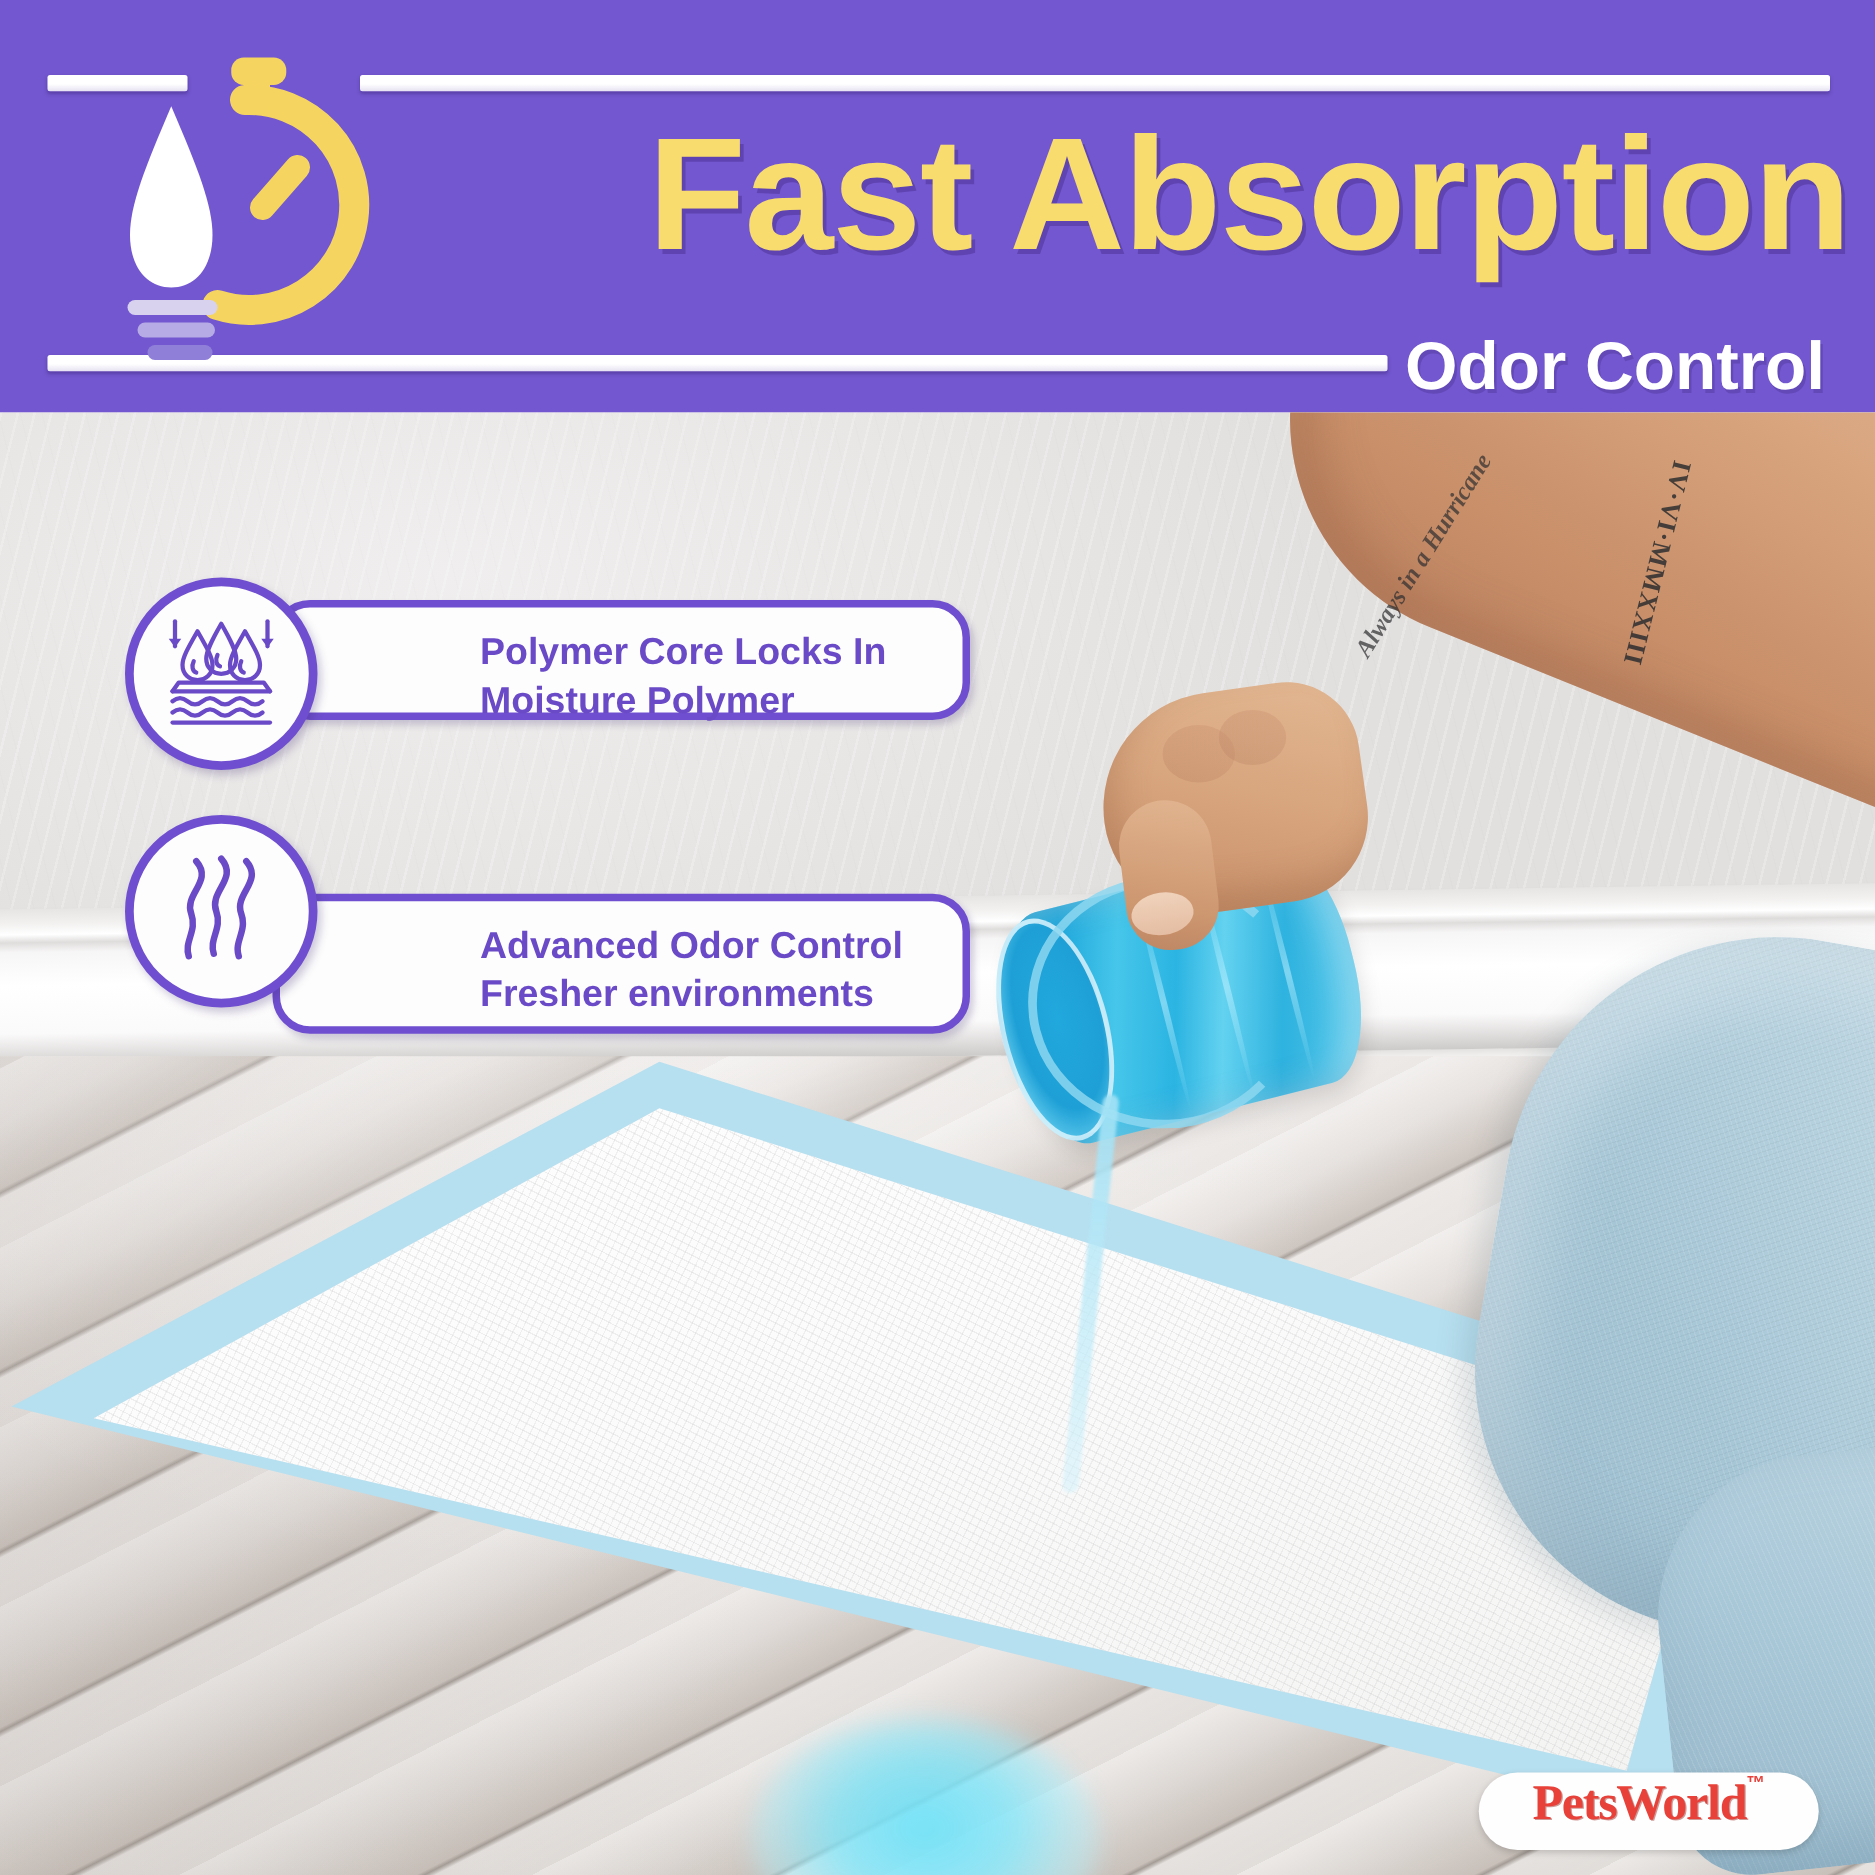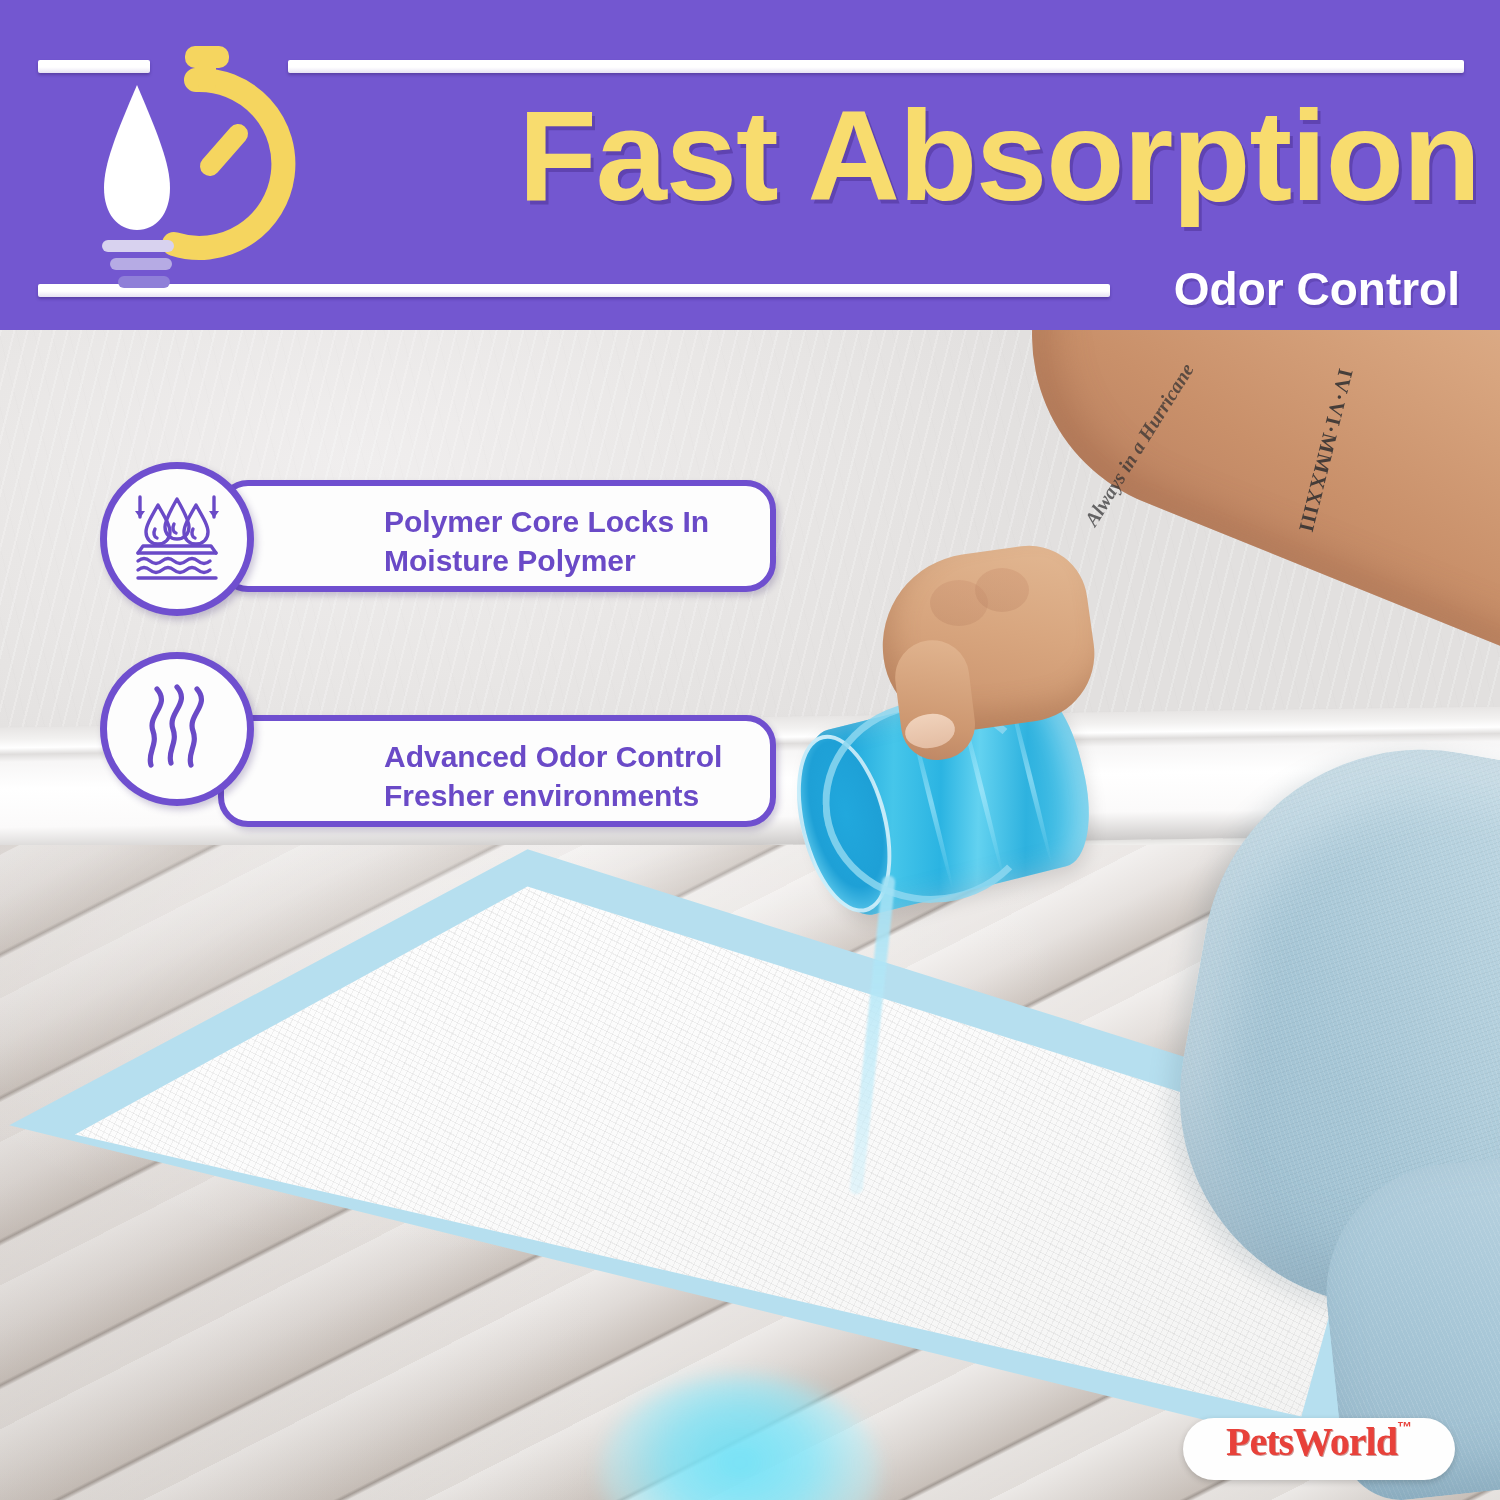--- a/index.html
+++ b/index.html
@@ -45,21 +45,21 @@
     font-weight: 700;
     letter-spacing: -1px;
     color: #f8dc6e;
     text-shadow: 3px 4px 0 rgba(70,45,140,.45);
     line-height: 1.0;
     white-space: nowrap;
   }
   .hdr-sub {
     position: absolute;
     right: 40px; top: 262px;
-    font-size: 46px;
+    font-size: 54px;
     font-weight: 700;
     color: #ffffff;
     letter-spacing: 0px;
     text-shadow: 2px 3px 0 rgba(70,45,140,.35);
     white-space: nowrap;
   }
 
   
   .hdr-icon {
     position: absolute;
@@ -332,21 +332,21 @@
     position: absolute;
     left: 118px;
     width: 558px;
     background: #fdfdfd;
     border: 6px solid #6f4fcf;
     border-radius: 30px;
     box-sizing: border-box;
     box-shadow: 3px 4px 6px rgba(60,40,110,.22);
     padding: 16px 22px 16px 160px;
   }
-  .callout-pill-1 { top: 18px; height: 112px; }
+  .callout-pill-1 { top: 18px; height: 96px; }
   .callout-pill-2 { top: 18px; height: 112px; margin-top: 45px; }
 
   .callout-text {
     font-size: 30px;
     font-weight: 600;
     color: #6a4ac7;
     line-height: 1.30;
     letter-spacing: 0px;
   }
   .callout-circle {

